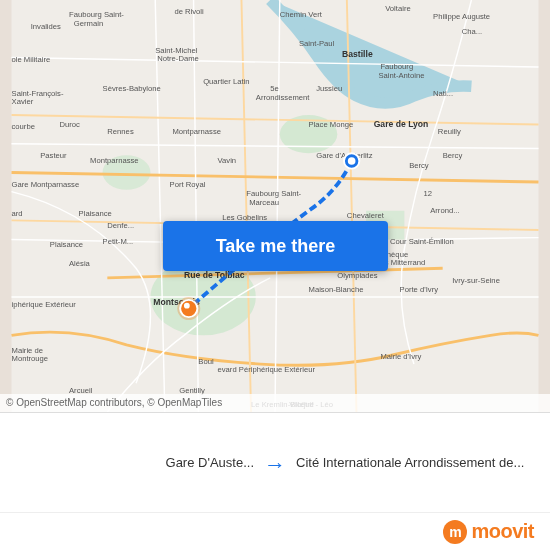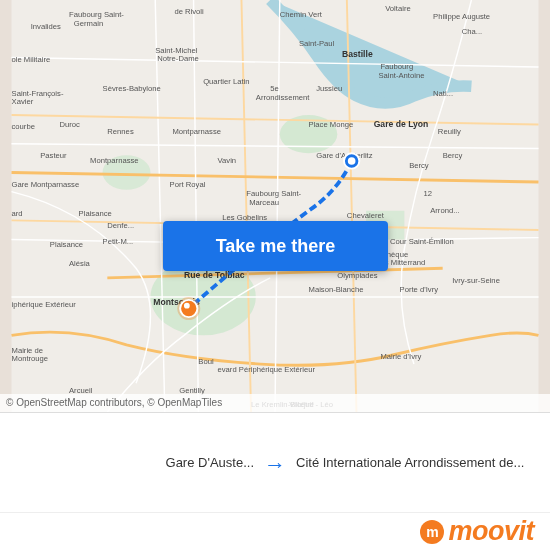--- a/index.html
+++ b/index.html
@@ -140,25 +140,24 @@
       border-radius: 50%;
       display: flex;
       align-items: center;
       justify-content: center;
       color: white;
       font-size: 14px;
       font-weight: bold;
     }
 
     .moovit-text {
-      font-size: 27px;
+      font-size: 20px;
       font-weight: bold;
       color: #f47b20;
       letter-spacing: -0.5px;
-      font-style: italic;
     }
 
     
     .road-major { stroke: #f9c06a; stroke-width: 3; fill: none; }
     .road-minor { stroke: #fff; stroke-width: 1.5; fill: none; }
     .road-medium { stroke: #fdd8a0; stroke-width: 2; fill: none; }
     .map-label { font-size: 8px; fill: #555; font-family: Arial, sans-serif; }
     .map-label-bold { font-size: 9px; fill: #333; font-family: Arial, sans-serif; font-weight: bold; }
     .water { fill: #aad3df; }
     .park { fill: #c8e6c9; }

